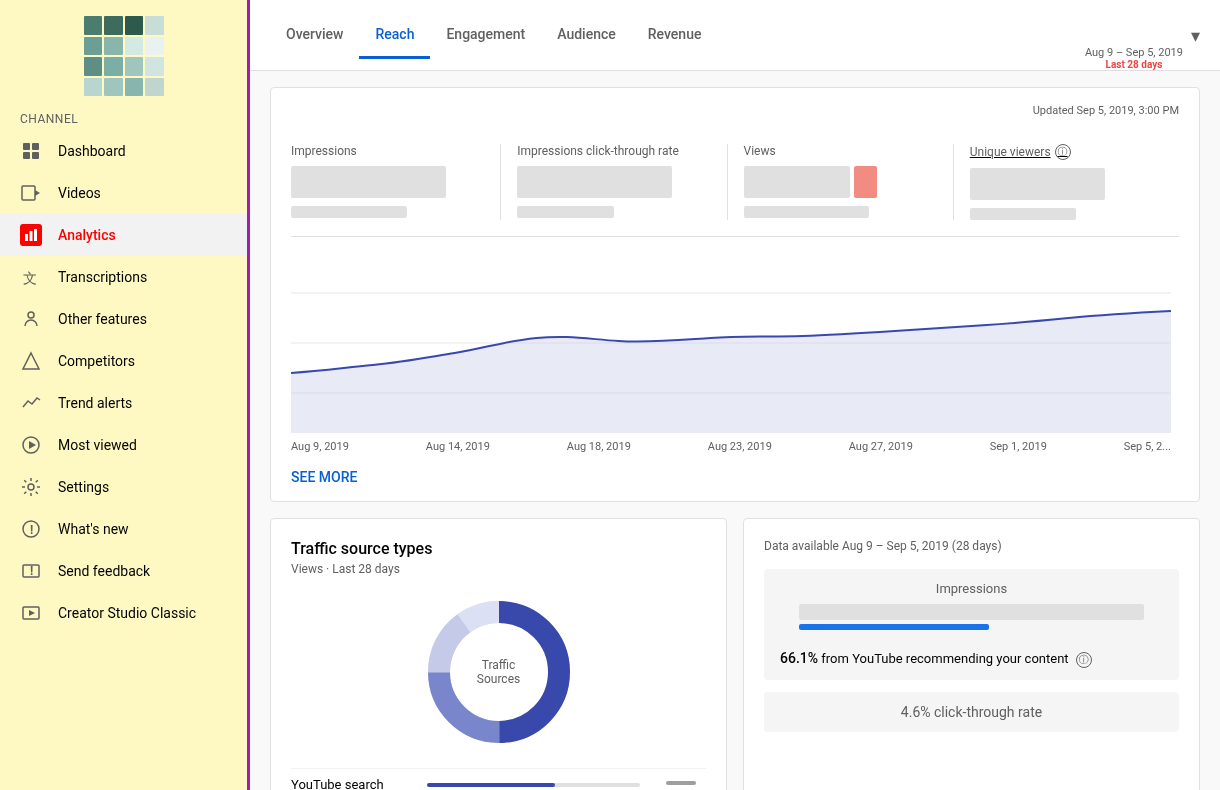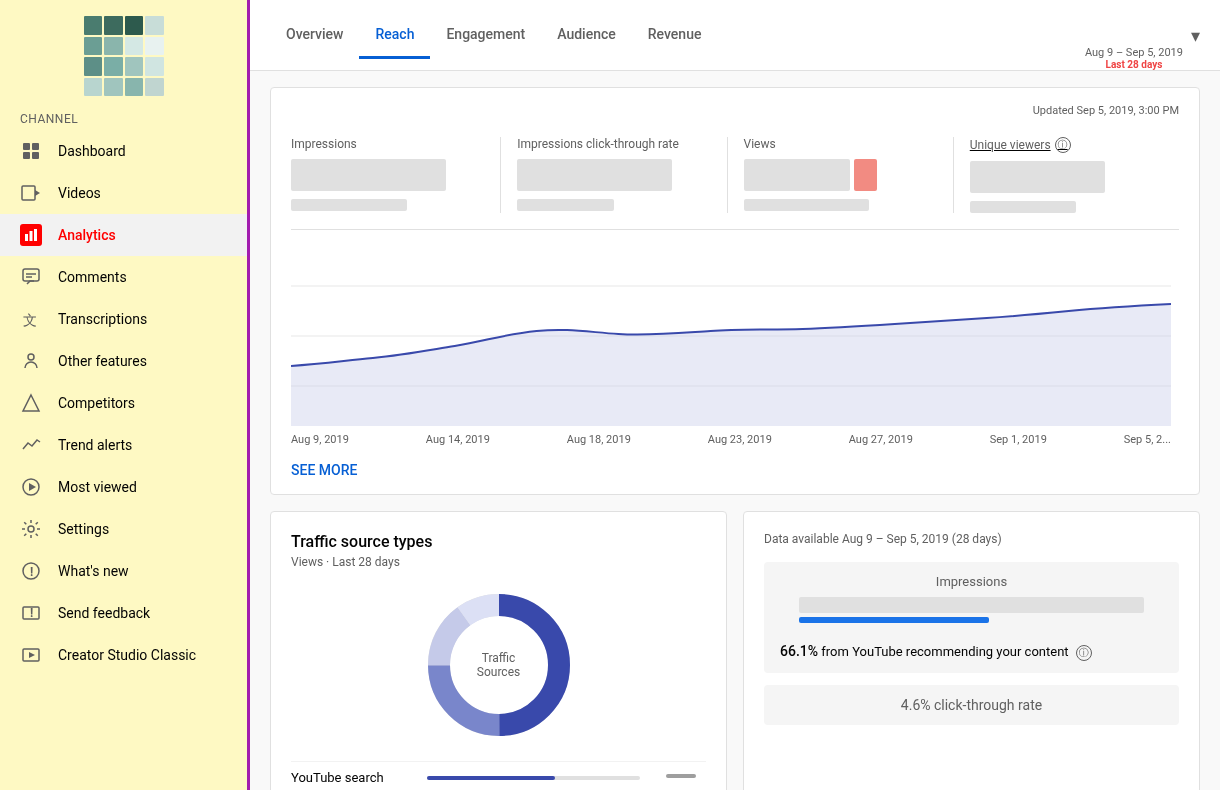--- a/index.html
+++ b/index.html
@@ -164,21 +164,21 @@
     .stat-value-bar {
       height: 32px;
       background: #e0e0e0;
       border-radius: 2px;
       width: 80%;
     }
     .updated-label {
       font-size: 11px;
       color: #606060;
       text-align: center;
-      margin-bottom: 12px;
+      margin-bottom: 19px;
     }
 
     
     .chart-container {
       padding: 8px 8px 0 0;
       position: relative;
     }
     .chart-svg {
       width: 100%;
       height: 180px;
@@ -343,31 +343,20 @@
         <svg width="14" height="14" viewBox="0 0 14 14" fill="white">
           <rect x="1" y="6" width="3" height="7"></rect>
           <rect x="5.5" y="3" width="3" height="10"></rect>
           <rect x="10" y="1" width="3" height="12"></rect>
         </svg>
       </div>
     </div>
     <span class="nav-label">Analytics</span>
   </div>
 
-  <div class="nav-item">
-    <div class="nav-icon">
-      <svg width="20" height="20" viewBox="0 0 20 20" fill="none">
-        <rect x="2" y="2" width="16" height="12" rx="2" stroke="#606060" stroke-width="1.5"></rect>
-        <path d="M6 17 L9 14 L13 14" stroke="#606060" stroke-width="1.5" fill="none"></path>
-        <line x1="5" y1="7" x2="15" y2="7" stroke="#606060" stroke-width="1.5"></line>
-        <line x1="5" y1="10" x2="11" y2="10" stroke="#606060" stroke-width="1.5"></line>
-      </svg>
-    </div>
-    <span class="nav-label">Comments</span>
-  </div>
 
   <div class="nav-item">
     <div class="nav-icon">
       <svg width="20" height="20" viewBox="0 0 20 20" fill="none">
         <text x="2" y="16" font-size="14" fill="#606060">文</text>
       </svg>
     </div>
     <span class="nav-label">Transcriptions</span>
   </div>
 

